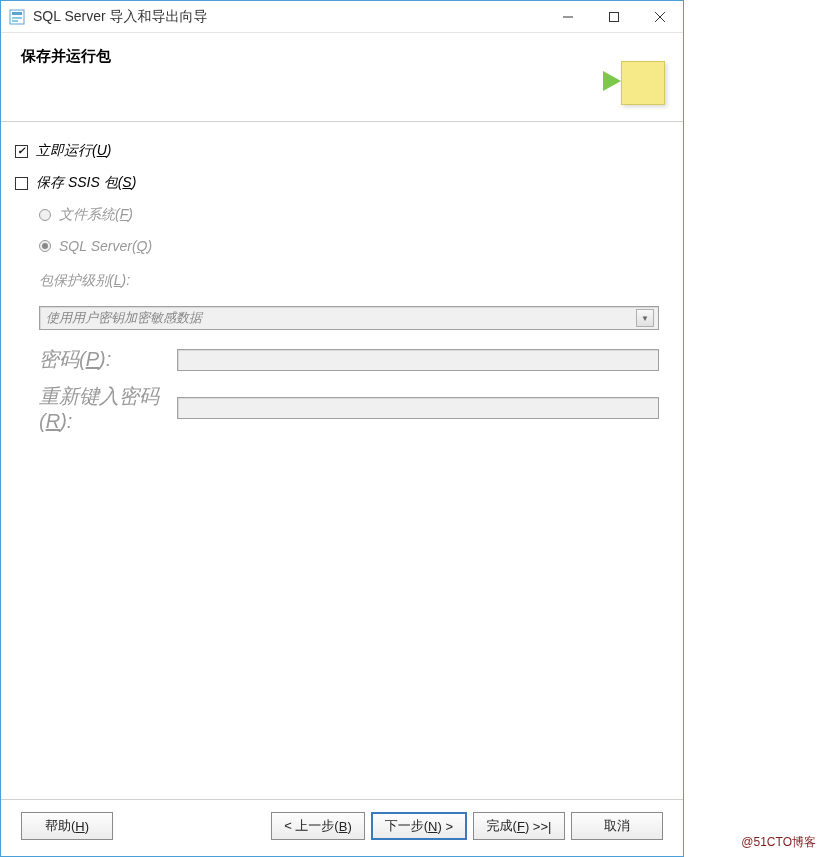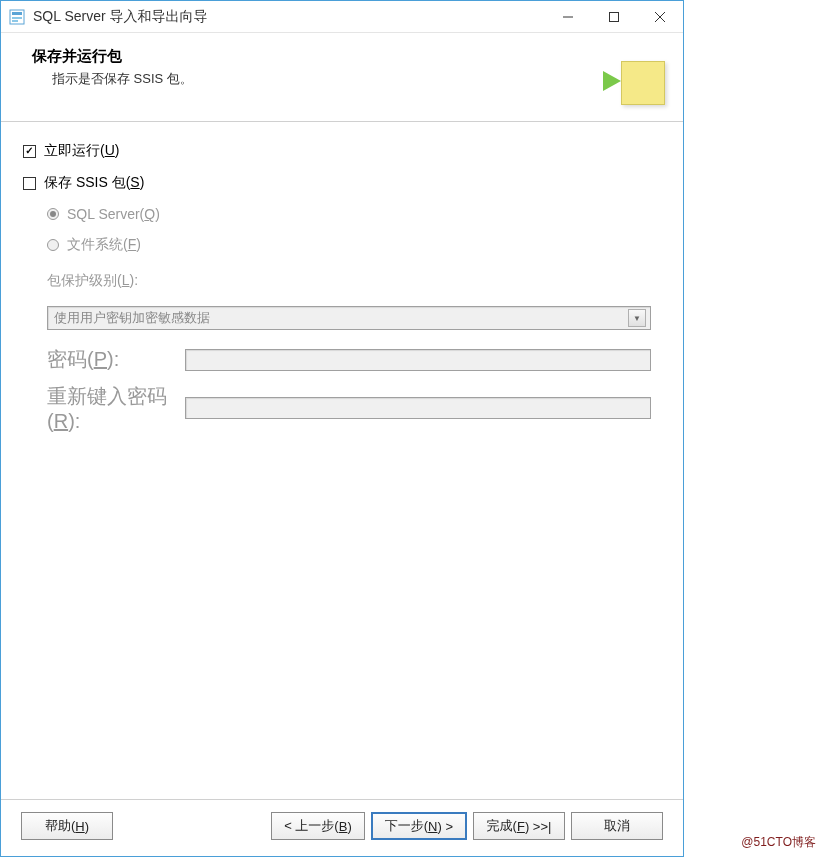--- a/index.html
+++ b/index.html
@@ -51,25 +51,26 @@
       display: flex;
       align-items: center;
       justify-content: center;
       font-size: 12px;
       color: #333;
       cursor: pointer;
     }
     
     .header {
       background: #fff;
-      padding: 14px 20px 14px 31px;
+      padding: 14px 20px 14px 20px;
       border-bottom: 1px solid #d0d0d0;
       display: flex;
       align-items: flex-start;
       position: relative;
+      font-family: Liberation Serif, serif;
     }
     .header-text { flex: 1; }
     .header-title {
       font-size: 15px;
       font-weight: bold;
       color: #000;
       margin-bottom: 4px;
     }
     .header-subtitle {
       font-size: 13px;
@@ -99,23 +100,24 @@
       width: 0;
       height: 0;
       border-top: 10px solid transparent;
       border-bottom: 10px solid transparent;
       border-right: 18px solid #7bc94a;
       transform: rotate(180deg);
     }
     
     .content {
       flex: 1;
-      padding: 20px 22px;
+      padding: 20px 14px;
       background: #fff;
       overflow: auto;
+      font-style: italic;
     }
     
     .checkbox-row {
       display: flex;
       align-items: center;
       margin-bottom: 14px;
     }
     .checkbox-row.indent { margin-left: 24px; }
     .checkbox {
       width: 13px;
@@ -278,48 +280,47 @@
             <line x1="0" y1="0" x2="10" y2="10" stroke="#333" stroke-width="1"></line>
             <line x1="10" y1="0" x2="0" y2="10" stroke="#333" stroke-width="1"></line>
           </svg>
       </div>
     </div>
   </div>
 
   <div class="header">
     <div class="header-text">
       <div class="header-title">保存并运行包</div>
-      <div class="header-subtitle">指示是否保存 SSIS 包。</div>
     </div>
     <div class="header-icon">
       <div class="header-icon-arrow"></div>
       <div class="header-icon-box"></div>
     </div>
   </div>
 
   <div class="content">
 
     <div class="checkbox-row">
       <span class="checkbox checked"></span>
       <span class="check-label"><span>立即运行(</span><span class="u">U</span><span>)</span></span>
     </div>
 
     <div class="checkbox-row">
       <span class="checkbox"></span>
       <span class="check-label"><span>保存 SSIS 包(</span><span class="u">S</span><span>)</span></span>
     </div>
 
     <div class="checkbox-row indent disabled">
+      <span class="radio"></span>
+      <span class="check-label"><span>文件系统(</span><span class="u">F</span><span>)</span></span>
+    </div>
+
+    <div class="checkbox-row indent disabled">
       <span class="radio selected"></span>
       <span class="check-label"><span>SQL Server(</span><span class="u">Q</span><span>)</span></span>
-    </div>
-
-    <div class="checkbox-row indent disabled">
-      <span class="radio"></span>
-      <span class="check-label"><span>文件系统(</span><span class="u">F</span><span>)</span></span>
     </div>
 
     <div class="section-label"><span>包保护级别(</span><span class="u">L</span><span>):</span></div>
 
     <div class="dropdown">
       <span class="dropdown-text">使用用户密钥加密敏感数据</span>
       <span class="dropdown-btn">▼</span>
     </div>
 
     <div class="field-row">

